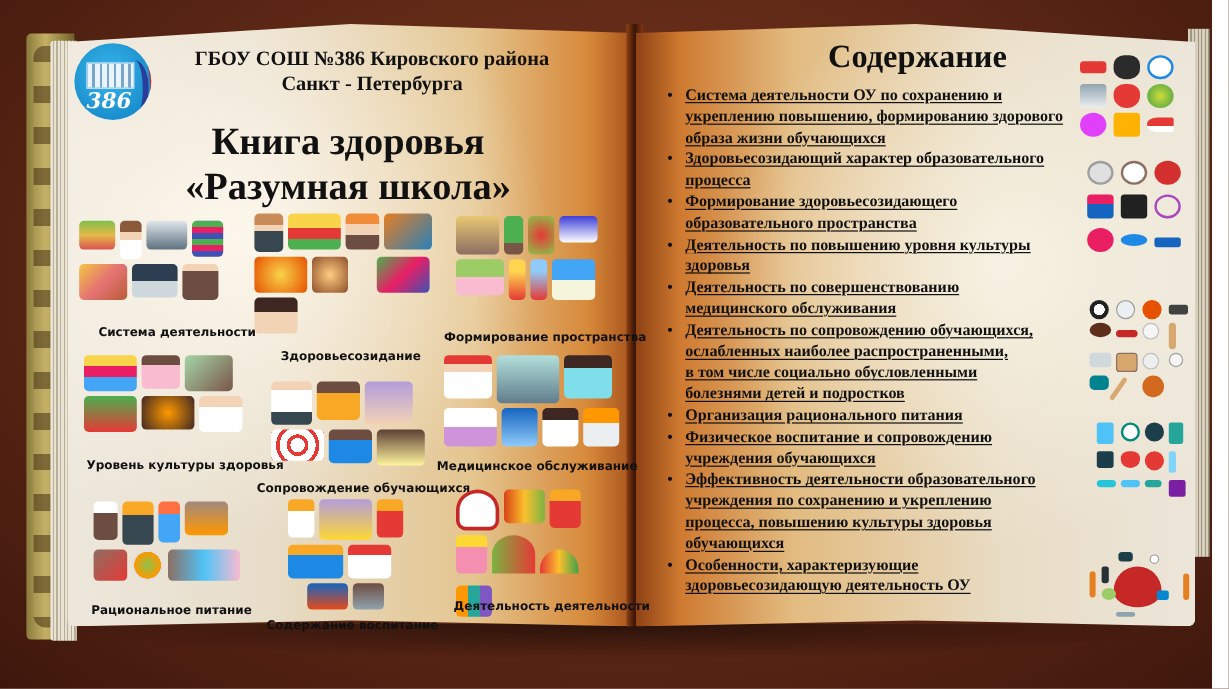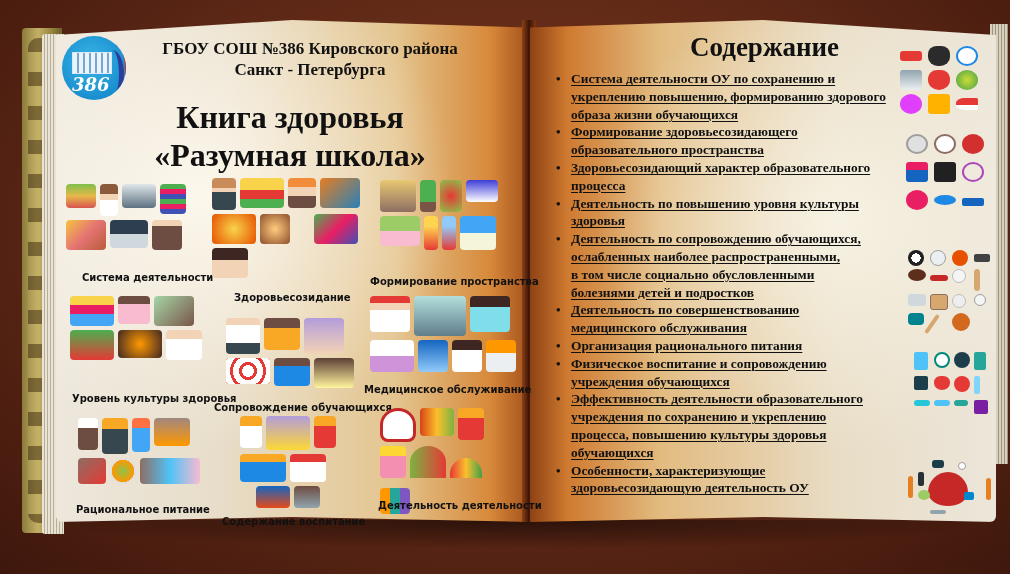--- a/index.html
+++ b/index.html
@@ -149,21 +149,21 @@
   <div class="cap" style="left:370px;top:276px;">Формирование пространства</div>
 
   <div class="cluster" style="left:70px;top:296px;width:145px;">
     <span class="pic" style="width:44px;height:30px;background:linear-gradient(#f9d34a 30%,#e91e63 30% 60%,#42a5f5 60%);"></span>
     <span class="pic" style="width:32px;height:28px;background:linear-gradient(#6d4c41 30%,#f8bbd0 30%);"></span>
     <span class="pic" style="width:40px;height:30px;background:linear-gradient(135deg,#a5d6a7,#795548);"></span>
     <span class="pic" style="width:44px;height:30px;background:linear-gradient(#4caf50,#e53935);"></span>
     <span class="pic" style="width:44px;height:28px;background:radial-gradient(circle,#ff9800,#3e2723);"></span>
     <span class="pic" style="width:36px;height:30px;background:linear-gradient(#f3d3b5 30%,#fff 30%);"></span>
   </div>
-  <div class="cap" style="left:72px;top:393px;">Уровень культуры здоровья</div>
+  <div class="cap" style="left:72px;top:383px;">Уровень культуры здоровья</div>
 
   <div class="cluster" style="left:226px;top:318px;width:140px;">
     <span class="pic" style="width:34px;height:36px;background:linear-gradient(#f3d3b5 20%,#fff 20% 70%,#37474f 70%);"></span>
     <span class="pic" style="width:36px;height:32px;background:linear-gradient(#6d4c41 30%,#f9a825 30%);"></span>
     <span class="pic" style="width:40px;height:36px;background:linear-gradient(#b39ddb,#f3d3b5);"></span>
     <span class="pic" style="width:44px;height:26px;background:repeating-radial-gradient(circle,#fff 0 6px,#e53935 6px 9px);"></span>
     <span class="pic" style="width:36px;height:28px;background:linear-gradient(#6d4c41 30%,#1e88e5 30%);"></span>
     <span class="pic" style="width:40px;height:30px;background:linear-gradient(#5d4037,#fff59d);"></span>
   </div>
   <div class="cap" style="left:214px;top:402px;">Сопровождение обучающихся</div>
@@ -209,25 +209,25 @@
     <span class="pic" style="width:36px;height:32px;border-radius:50% 50% 0 0;background:linear-gradient(90deg,#7cb342,#e53935);"></span>
     <span class="pic" style="width:32px;height:20px;margin-top:12px;border-radius:16px 16px 0 0;background:linear-gradient(90deg,#e53935,#fbc02d,#43a047);"></span>
     <span class="pic" style="width:30px;height:26px;margin-top:6px;background:linear-gradient(90deg,#ff9800 33%,#26a69a 33% 66%,#7e57c2 66%);"></span>
   </div>
   <div class="cap" style="left:378px;top:500px;">Деятельность деятельности</div>
 
   <div class="toc-title">Содержание</div>
 
   <ul class="toc">
     <li><a href="#"><span>Система деятельности ОУ по сохранению и</span><br><span>укреплению повышению, формированию здорового</span><br><span>образа жизни обучающихся</span></a></li>
+    <li><a href="#"><span>Здоровьесозидающий характер образовательного</span><br><span>процесса</span></a></li>
     <li><a href="#"><span>Формирование здоровьесозидающего</span><br><span>образовательного пространства</span></a></li>
-    <li><a href="#"><span>Здоровьесозидающий характер образовательного</span><br><span>процесса</span></a></li>
     <li><a href="#"><span>Деятельность  по повышению уровня культуры</span><br><span>здоровья</span></a></li>
+    <li><a href="#"><span>Деятельность  по совершенствованию</span><br><span>медицинского обслуживания</span></a></li>
     <li><a href="#"><span>Деятельность  по сопровождению обучающихся,</span><br><span>ослабленных наиболее распространенными,</span><br><span>в том числе социально обусловленными</span><br><span>болезнями детей и подростков</span></a></li>
-    <li><a href="#"><span>Деятельность  по совершенствованию</span><br><span>медицинского обслуживания</span></a></li>
     <li><a href="#"><span>Организация рационального питания</span></a></li>
     <li><a href="#"><span>Физическое воспитание и сопровождению</span><br><span>учреждения обучающихся</span></a></li>
     <li><a href="#"><span>Эффективность деятельности образовательного</span><br><span>учреждения по сохранению и укреплению</span><br><span>процесса, повышению культуры здоровья</span><br><span>обучающихся</span></a></li>
     <li><a href="#"><span>Особенности, характеризующие</span><br><span>здоровьесозидающую деятельность ОУ</span></a></li>
   </ul>
 
   <div class="icon-grid" style="left:900px;top:46px;grid-template-columns:repeat(3,24px);">
     <span class="ic" style="background:#e53935;border-radius:3px;height:10px;margin-top:5px;"></span>
     <span class="ic" style="background:#2b2b2b;border-radius:40% 40% 45% 45%;"></span>
     <span class="ic" style="background:#fff;border:2px solid #1e88e5;"></span>

